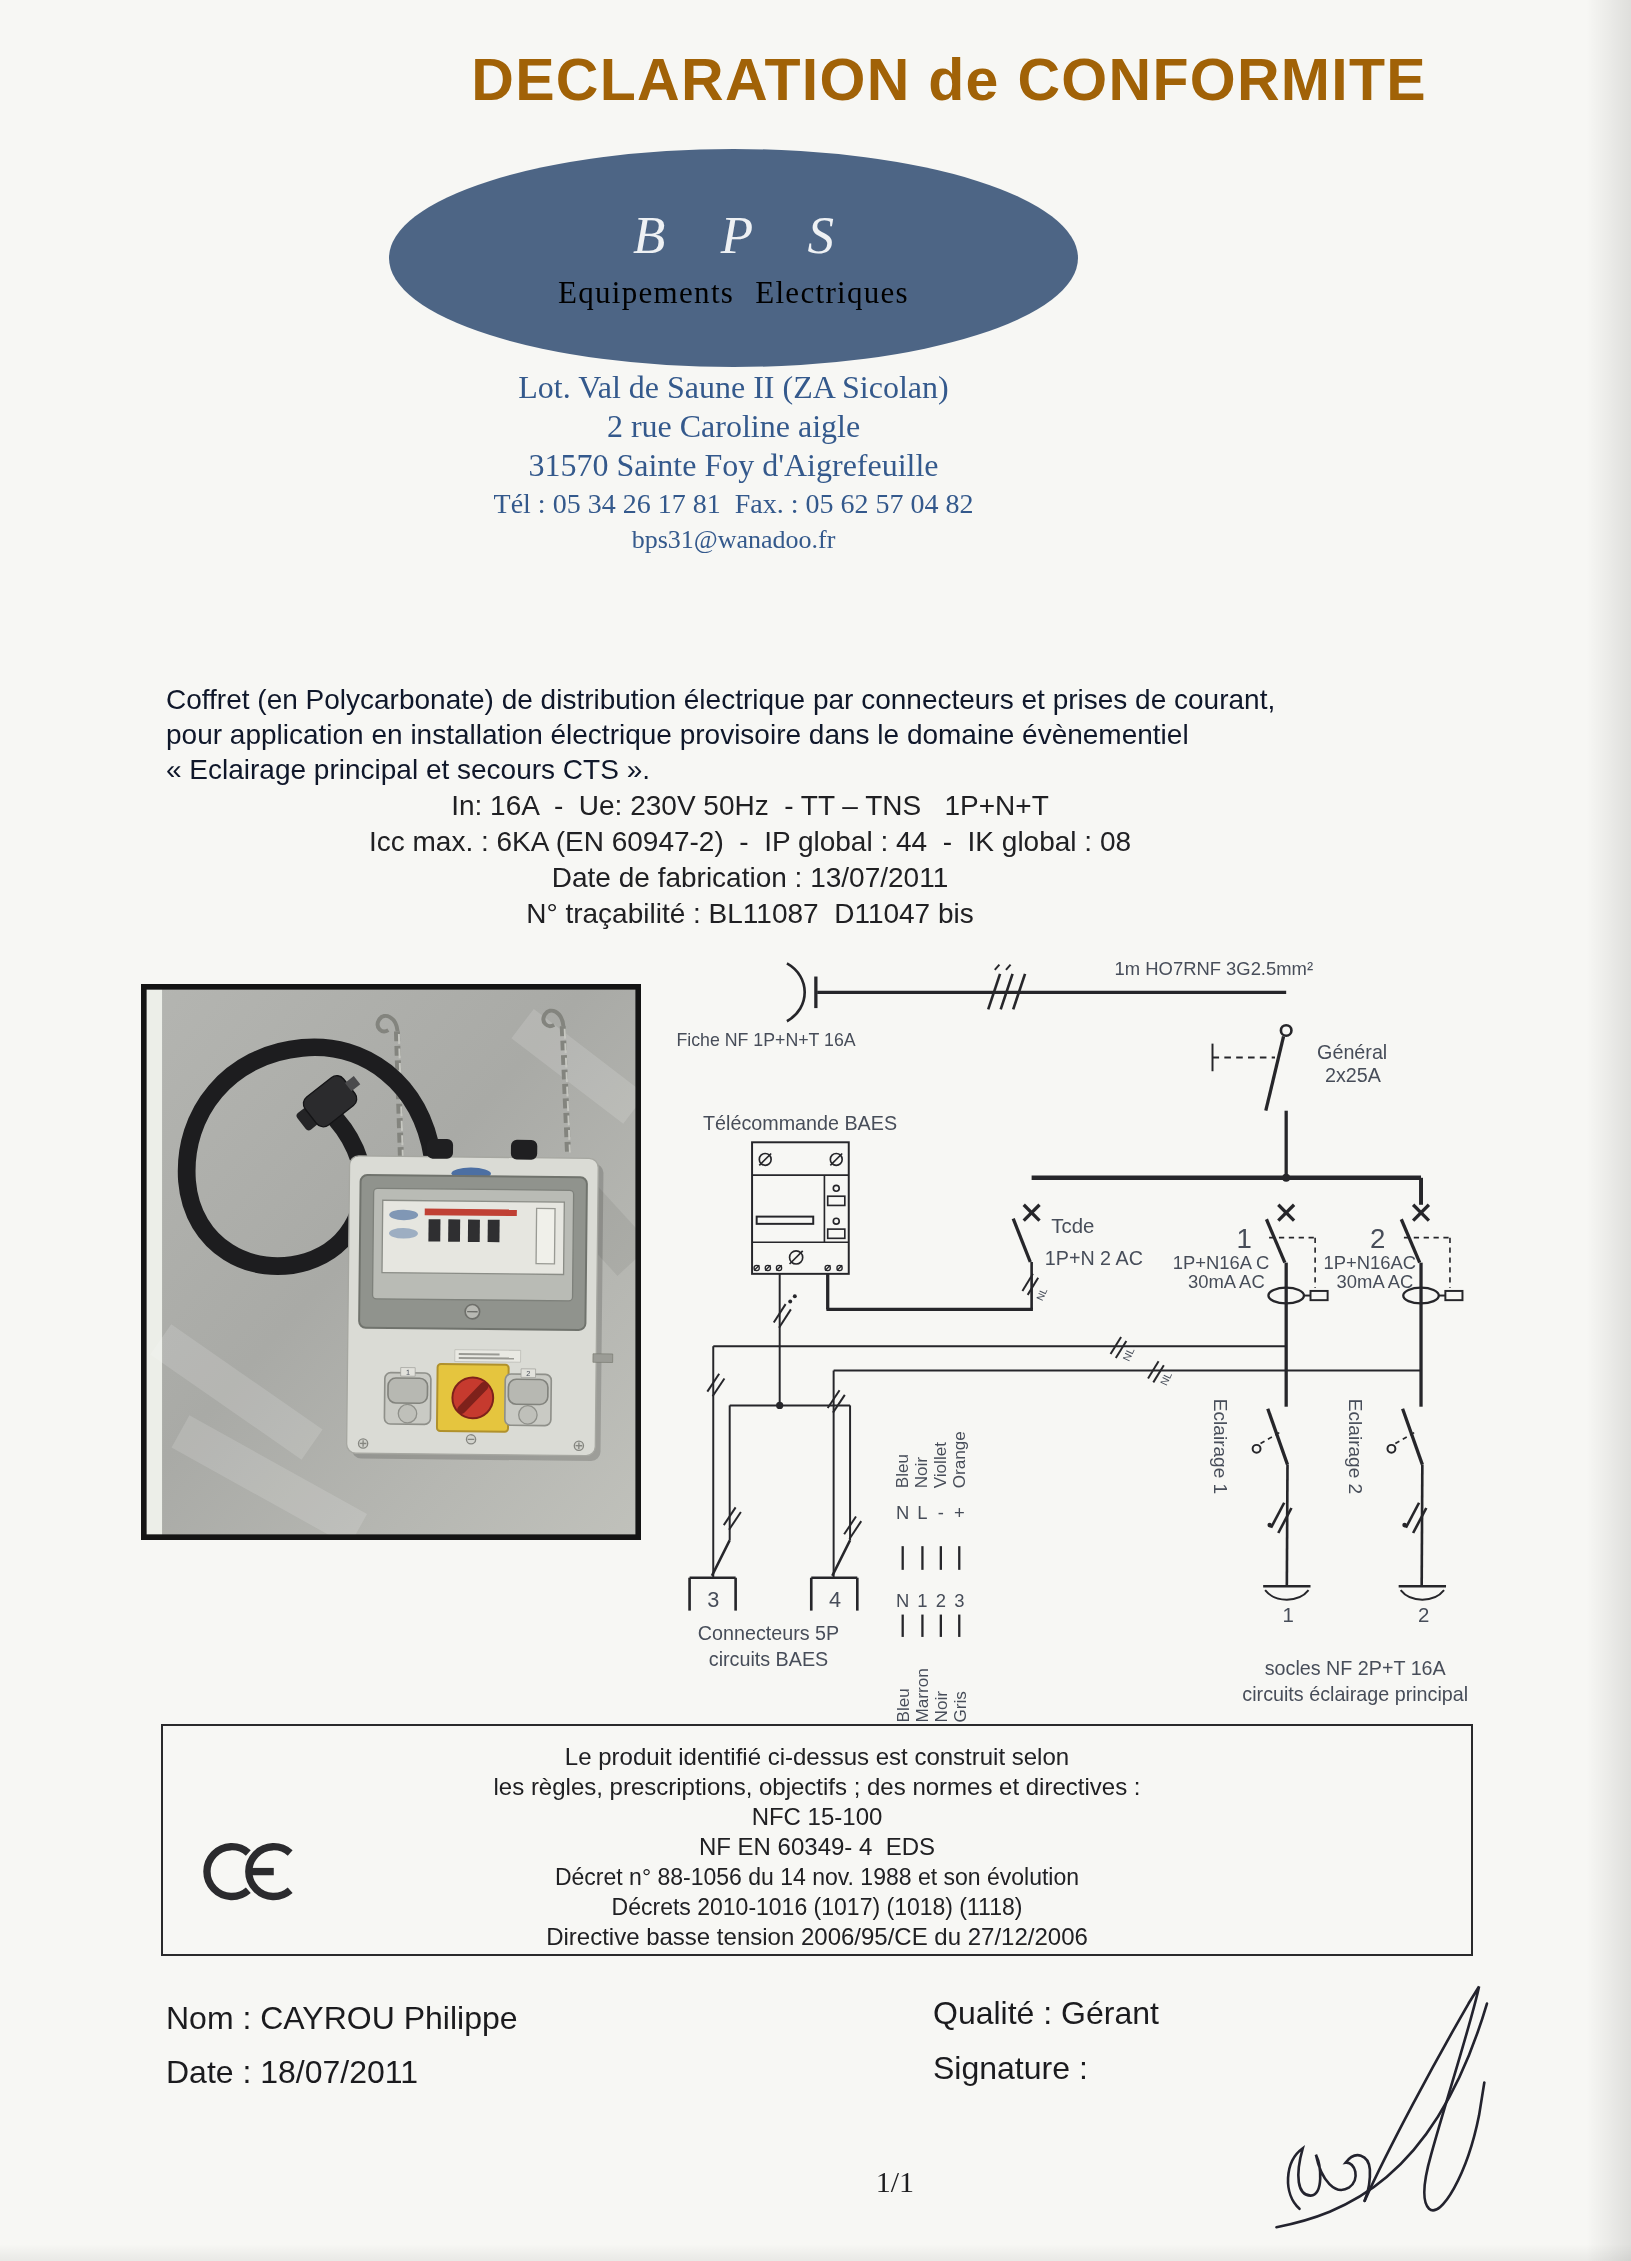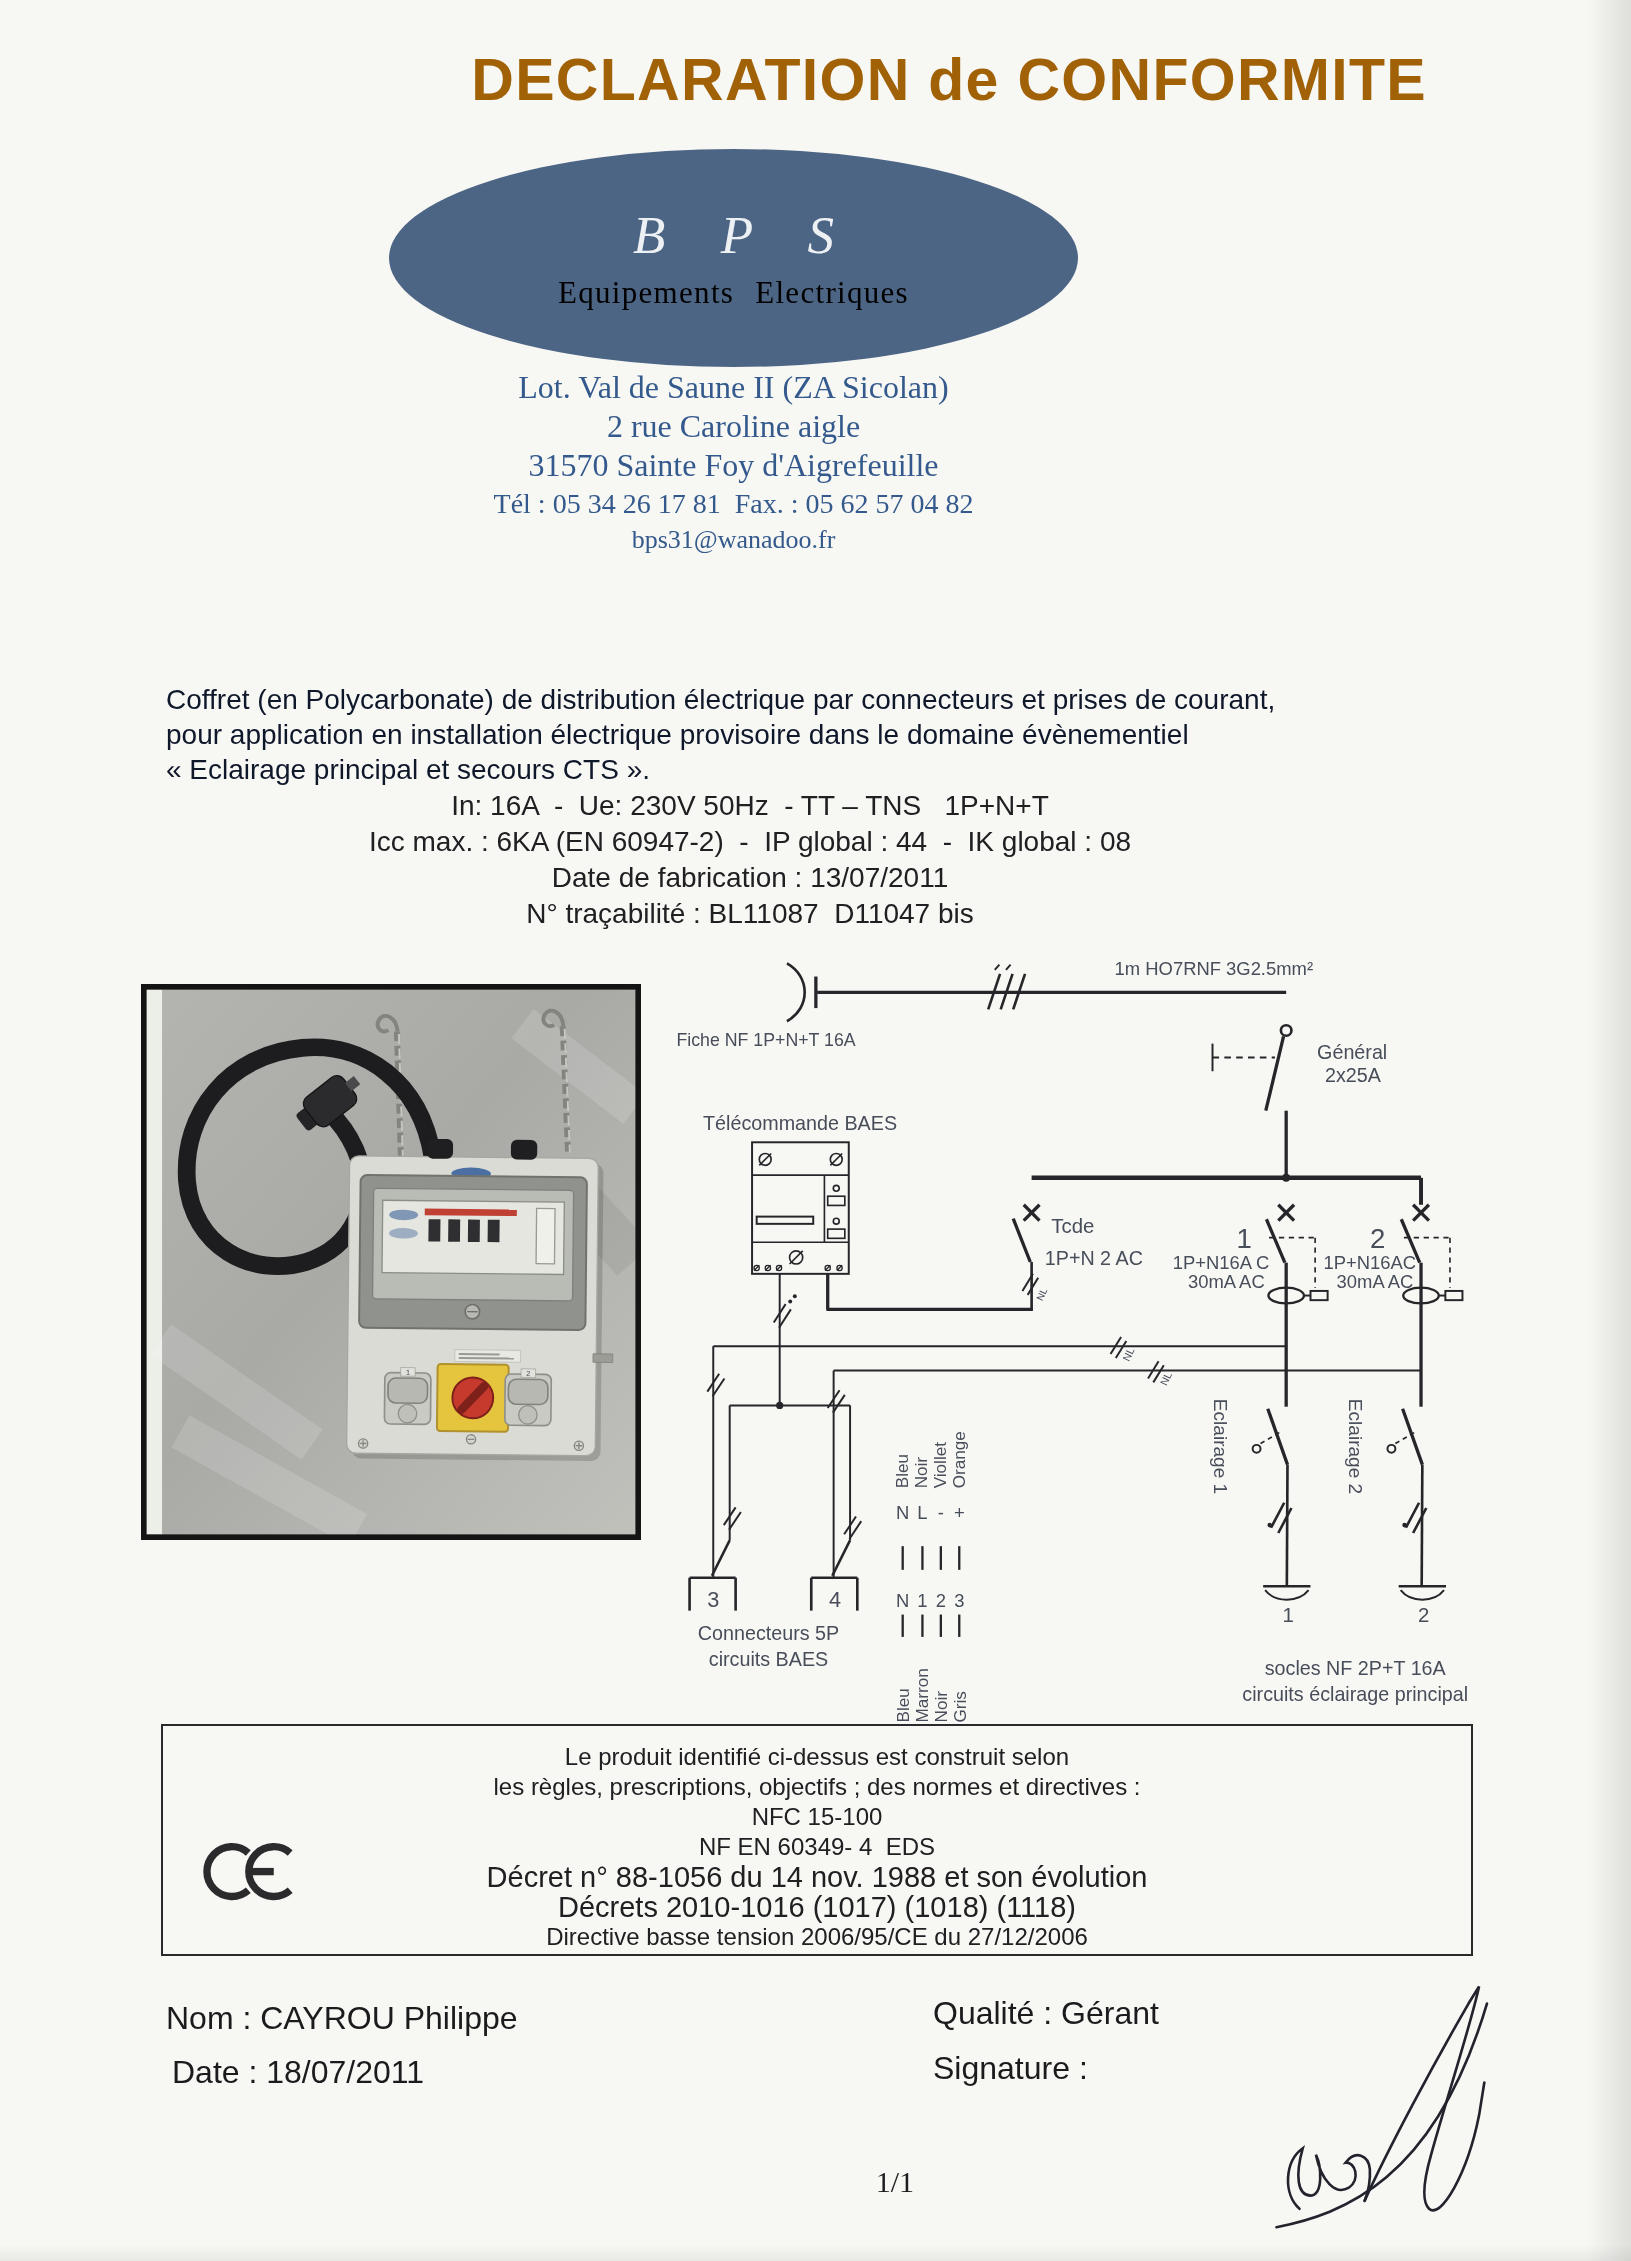--- a/index.html
+++ b/index.html
@@ -23,21 +23,21 @@
   #address .a3{font-size:26px;line-height:36px;}
 
   #ident-heading{left:166px;top:609px;font-size:32px;font-weight:bold;color:#17171a;
         border-bottom:4px solid #17171a;padding-bottom:5.3px;}
   #description{left:166px;top:682px;width:1309px;font-size:28px;line-height:35px;color:#0f172a;}
   #specs{left:92px;top:788px;width:1316px;text-align:center;font-size:28px;line-height:36px;color:#202023;}
 
   #conformity-box{left:161px;top:1724px;width:1308px;height:228px;border:2px solid #2a2a2c;}
   #conformity-text{position:absolute;left:0;top:16px;width:100%;text-align:center;line-height:30px;color:#202023;}
   #conformity-text .c-big{font-size:24px;}
-  #conformity-text .c-small{font-size:29px;}
+  #conformity-text .c-small{font-size:23px;}
 
   .sig-line{font-size:32px;color:#1b1b1e;}
   #pagenum{left:717px;top:2165px;width:197px;text-align:right;font-size:30px;
         font-family:"Liberation Serif",serif;}
   #shade-right{right:0;top:0;width:46px;height:100%;
         background:linear-gradient(to right,rgba(0,0,0,0),rgba(0,0,0,0.10));}
   #shade-bottom{left:0;bottom:0;width:100%;height:17px;
         background:linear-gradient(to bottom,rgba(0,0,0,0),rgba(0,0,0,0.06));}
   svg text{font-family:"Liberation Sans",sans-serif;fill:#474d59;}
   svg .wire{stroke:#26262a;fill:none;}
@@ -415,21 +415,21 @@
 
   <svg class="abs" style="left:194px;top:1834px" width="99" height="78" viewBox="0 0 175 115">
     <g stroke="#2b2b2e" stroke-width="13" fill="none">
       <path d="M 96,22 A 44,44 0 1 0 96,88"></path>
       <path d="M 170,22 A 44,44 0 1 0 170,88"></path>
       <line x1="99" y1="55" x2="141" y2="55"></line>
     </g>
   </svg>
 
   <div class="abs sig-line" style="left:166px;top:2000px">Nom : CAYROU Philippe</div>
-  <div class="abs sig-line" style="left:172px;top:2054px">Date : 18/07/2011</div>
+  <div class="abs sig-line" style="left:166px;top:2054px">Date : 18/07/2011</div>
   <div class="abs sig-line" style="left:933px;top:1995px">Qualité : Gérant</div>
   <div class="abs sig-line" style="left:933px;top:2050px">Signature :</div>
 
   <svg class="abs" style="left:1237px;top:1964px" width="296" height="283" viewBox="0 0 450 430">
     <g stroke="#23232e" stroke-width="4" fill="none" stroke-linecap="round">
       <path d="M 95,372 C 70,350 72,300 100,280 C 88,322 92,352 112,352 C 132,350 128,306 120,290 C 128,330 150,352 170,340 C 188,328 180,300 165,302 C 180,282 200,290 202,312 C 203,330 198,350 194,360"></path>
       <path d="M 194,360 C 230,280 300,150 352,60 L 368,34 C 356,90 320,200 295,290 C 285,325 280,360 292,372 C 310,388 350,320 368,230 L 376,180"></path>
       <path d="M 60,400 C 160,380 300,330 380,60"></path>
     </g>
   </svg>

